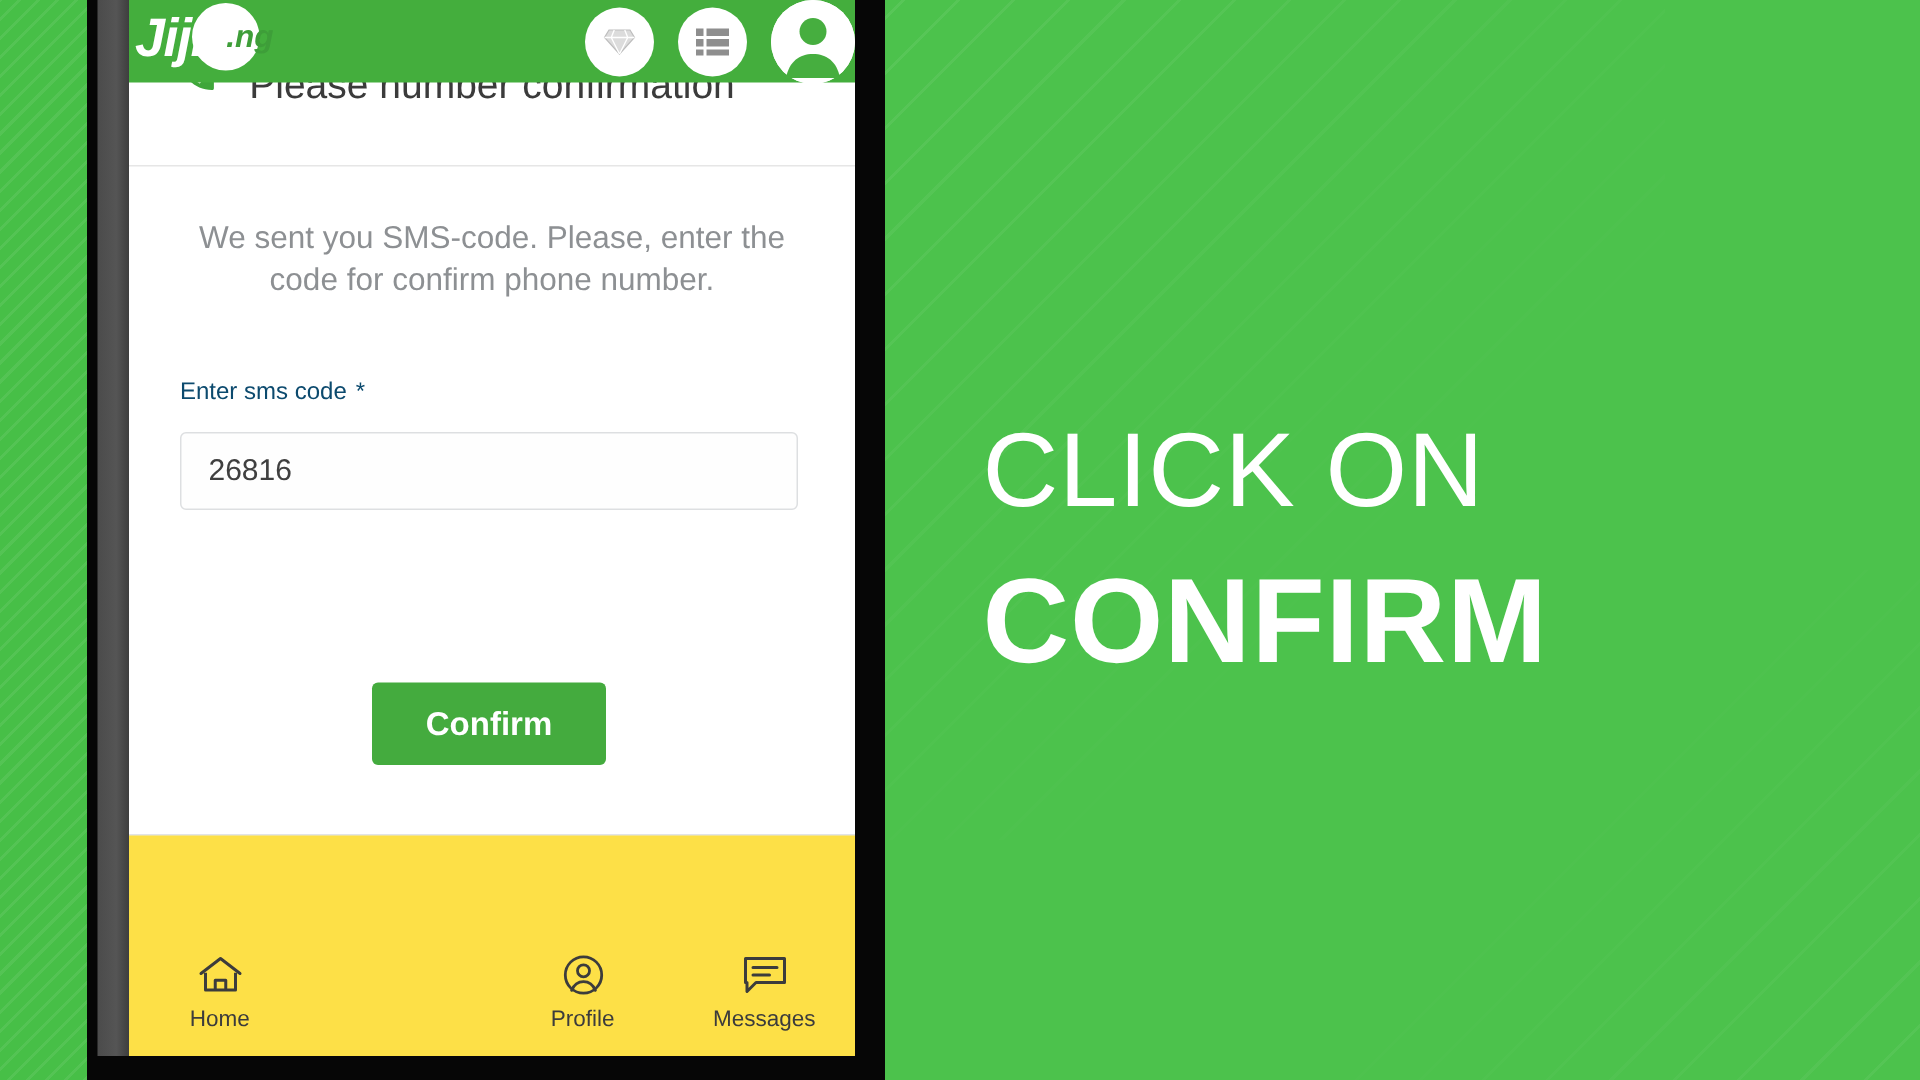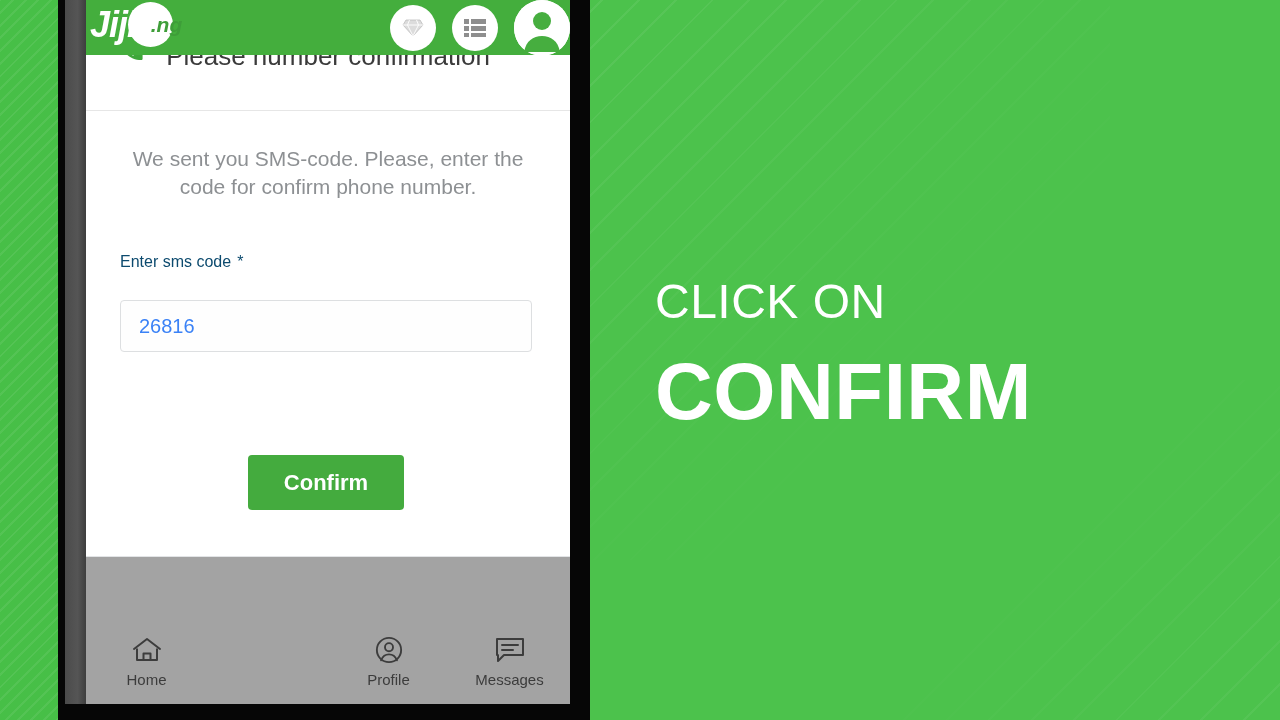--- a/index.html
+++ b/index.html
@@ -69,21 +69,21 @@
   }
 
   .overlay-text {
     position: absolute;
     left: 655px; top: 278px;
     width: 600px;
     color: #ffffff;
     line-height: 1.0;
   }
   .overlay-line1 {
-    font-size: 48px;
+    font-size: 70px;
     font-weight: 400;
     letter-spacing: 0.5px;
     display: block;
   }
   .overlay-line2 {
     font-size: 80px;
     font-weight: bold;
     letter-spacing: 0.5px;
     display: block;
     margin-top: 26px;
@@ -235,24 +235,23 @@
 
   .sms-input {
     position: absolute;
     left: 34px; top: 177px;
     width: 412px; height: 52px;
     border: 1px solid #dddfe1;
     border-radius: 4px;
     background: #fefefe;
     font-family: "Liberation Sans", sans-serif;
     font-size: 20px;
-    color: #3b82f6;
+    color: #404040;
     padding: 0 18px;
     outline: none;
-    margin-top: 12px;
   }
 
   .confirm-btn {
     position: absolute;
     left: 162px; top: 344px;
     width: 156px; height: 55px;
     background: #44ab3e;
     border: none;
     border-radius: 4px;
     color: #ffffff;
@@ -261,21 +260,21 @@
     font-weight: bold;
     cursor: pointer;
     box-shadow: 0 0 6px rgba(255,255,255,0.6);
   }
 
   
   .bottom-nav {
     position: absolute;
     left: 0; top: 556px;
     width: 484px; height: 148px;
-    background: #a3a3a3;
+    background: #fde047;
     border-top: 1px solid #e2e4e6;
   }
   .nav-items {
     position: absolute;
     left: 0; bottom: 16px;
     width: 484px;
     display: flex;
     align-items: flex-end;
   }
   .nav-item {

